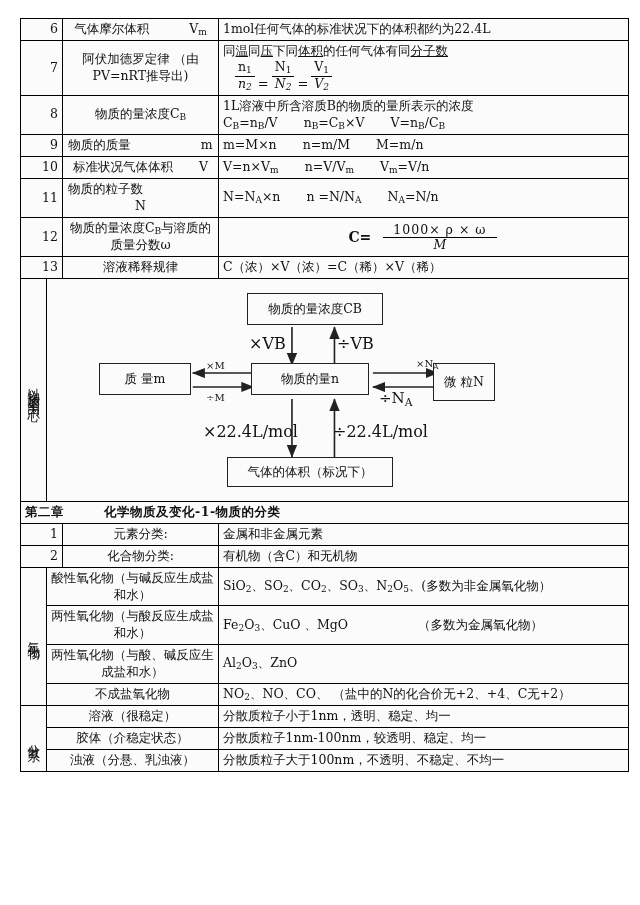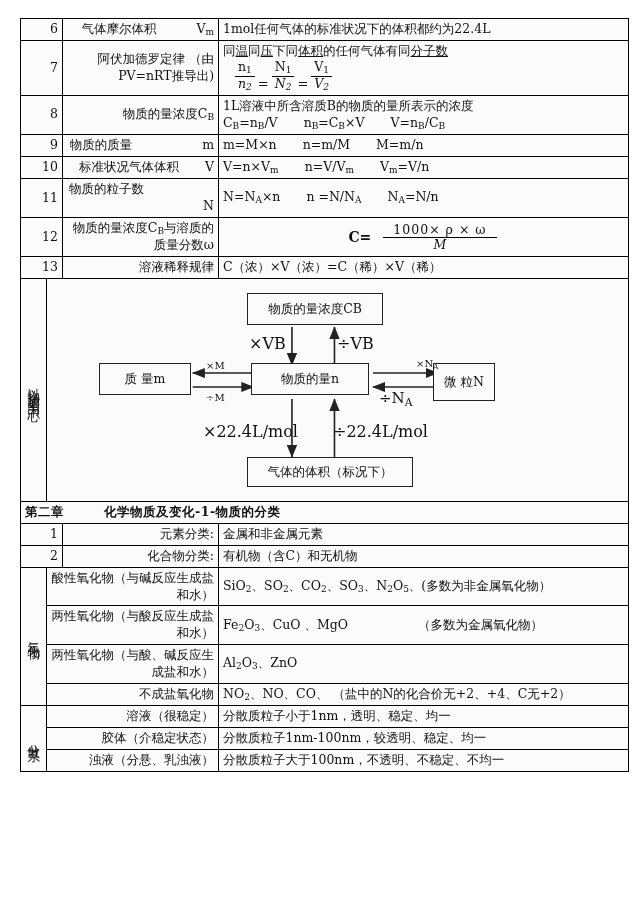--- a/index.html
+++ b/index.html
@@ -40,21 +40,21 @@
   col.c-num  { width: 16px; }
   col.c-name { width: 156px; }
   col.c-body { width: 410px; }
 
   td.num {
     text-align: right;
     padding-right: 2px;
     font-size: 12px;
     font-family: "DejaVu Serif", "Liberation Serif", serif;
   }
-  td.name { text-align: right; }
+  td.name { text-align: center; }
   td.body { text-align: left; }
 
   .vert-label {
     writing-mode: vertical-rl;
     text-orientation: upright;
     letter-spacing: 3px;
     font-size: 12.5px;
     line-height: 1;
     margin: 0 auto;
     display: block;
@@ -289,21 +289,21 @@
             </div>
 
             <div class="dbox" style="left:200px; top:82px; width:118px; height:32px;">
               <span>物质的量n</span>
             </div>
 
             <div class="dbox" style="left:382px; top:82px; width:62px; height:38px;">
               <span>微 粒N</span>
             </div>
 
-            <div class="dbox" style="left:176px; top:176px; width:166px; height:30px;margin-left:20px;">
+            <div class="dbox" style="left:176px; top:176px; width:166px; height:30px;">
               <span>气体的体积（标况下）</span>
             </div>
 
             <span class="dlabel" style="left:198px; top:52px;">×VB</span>
             <span class="dlabel" style="left:286px; top:52px;">÷VB</span>
             <span class="dlabel" style="left:155px; top:78px; font-size:10px;">×M</span>
             <span class="dlabel" style="left:155px; top:110px; font-size:10px;">÷M</span>
             <span class="dlabel" style="left:325px; top:76px; font-size:10px;margin-left:40px;">×N<sub>A</sub></span>
             <span class="dlabel" style="left:328px; top:107px; font-size:15px;">÷N<sub>A</sub></span>
             <span class="dlabel" style="left:152px; top:140px;">×22.4L/mol</span>

